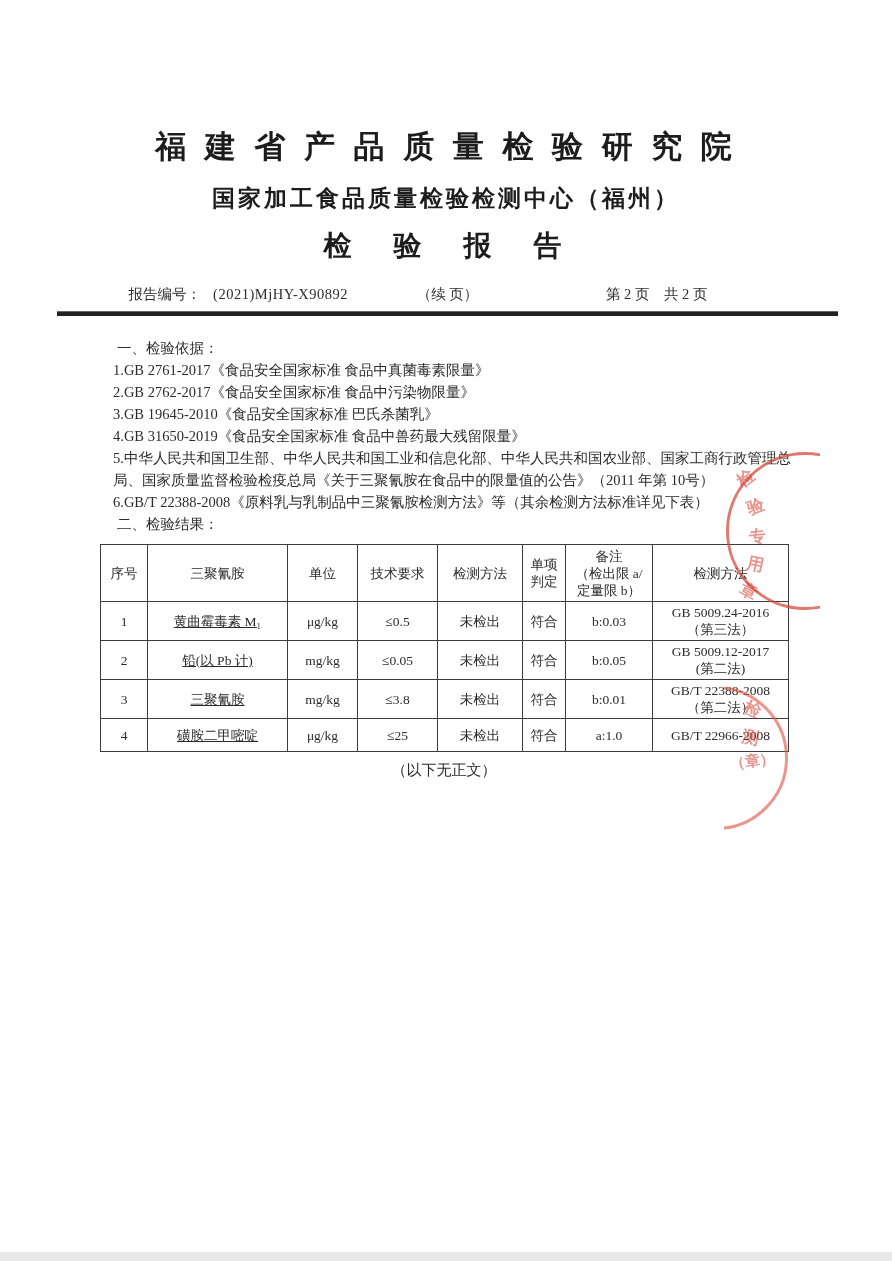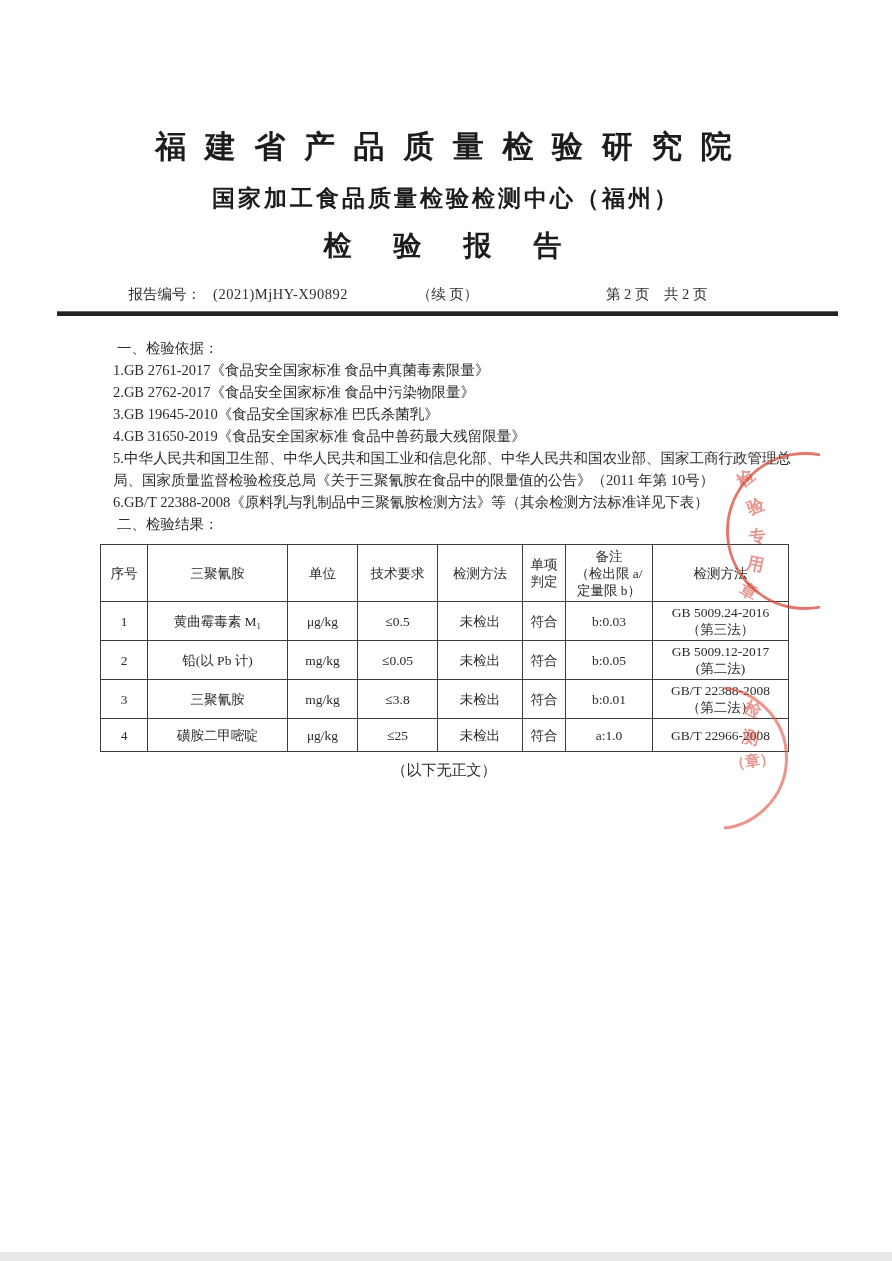--- a/index.html
+++ b/index.html
@@ -44,21 +44,21 @@
   table.results{
     margin-top:9px;border-collapse:collapse;table-layout:fixed;width:688px;
     font-size:13.5px;color:#2b2b2b;
   }
   table.results th,table.results td{
     border:1px solid #3d3d3d;text-align:center;vertical-align:middle;
     padding:2px 3px;white-space:pre-line;line-height:17px;
   }
   table.results thead th{height:52px;font-weight:normal;}
   table.results tbody tr{height:33px;}
-  td.cell-item{text-align:left;padding-left:9px;}
+  td.cell-item{text-align:left;padding-left:9px;text-decoration:underline;}
   td.cell-method{text-align:left;padding-left:6px;}
   .footnote{width:688px;text-align:center;margin-top:7px !important;font-size:15px;}
   
   .stamp{position:absolute;border-radius:50%;pointer-events:none;}
   .stamp-upper{
     left:726px;top:452px;width:152px;height:152px;
     border:3px solid rgba(212,68,52,.72);
     clip-path:inset(-2px 64px -2px -2px);
   }
   .stamp-lower{

